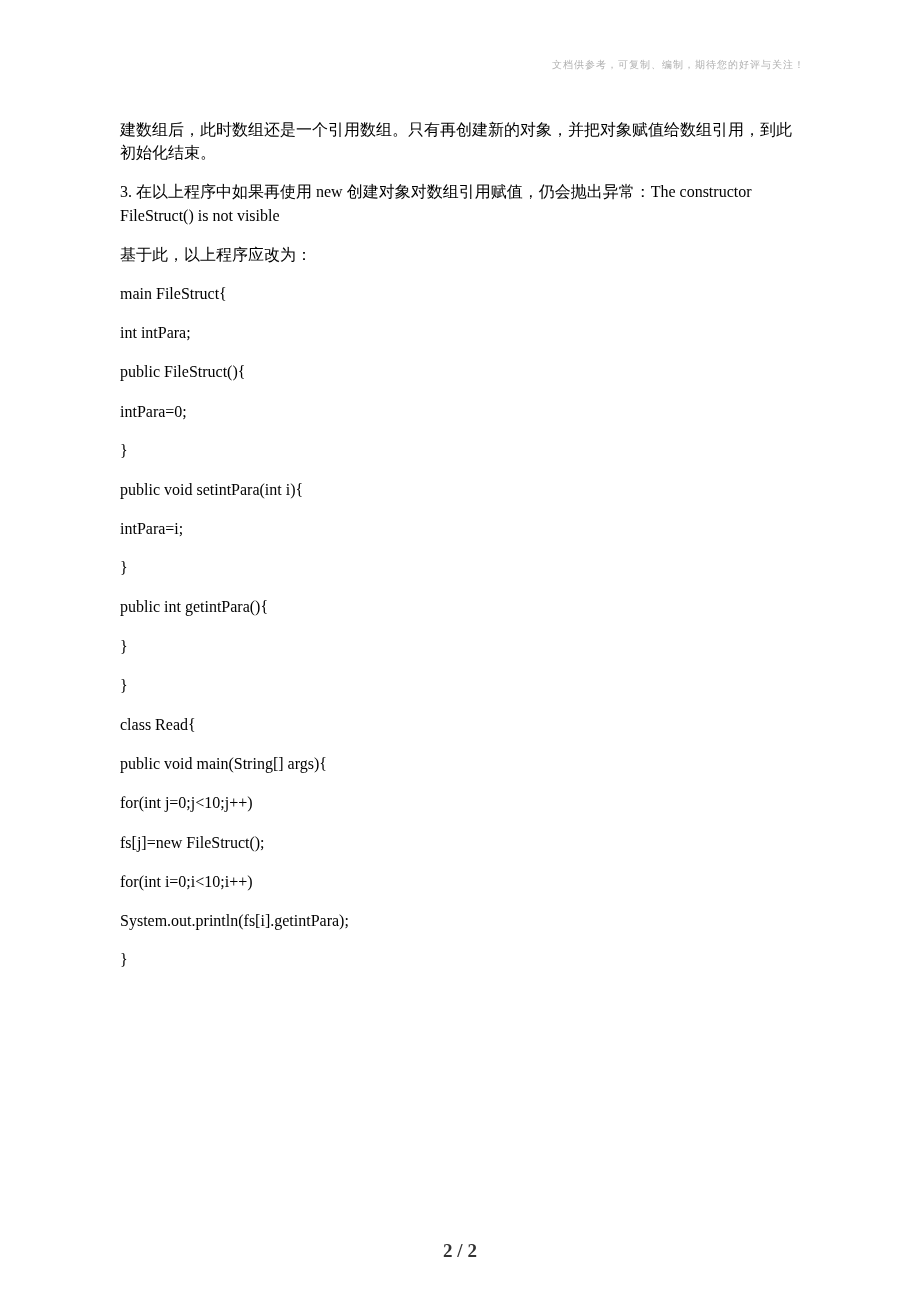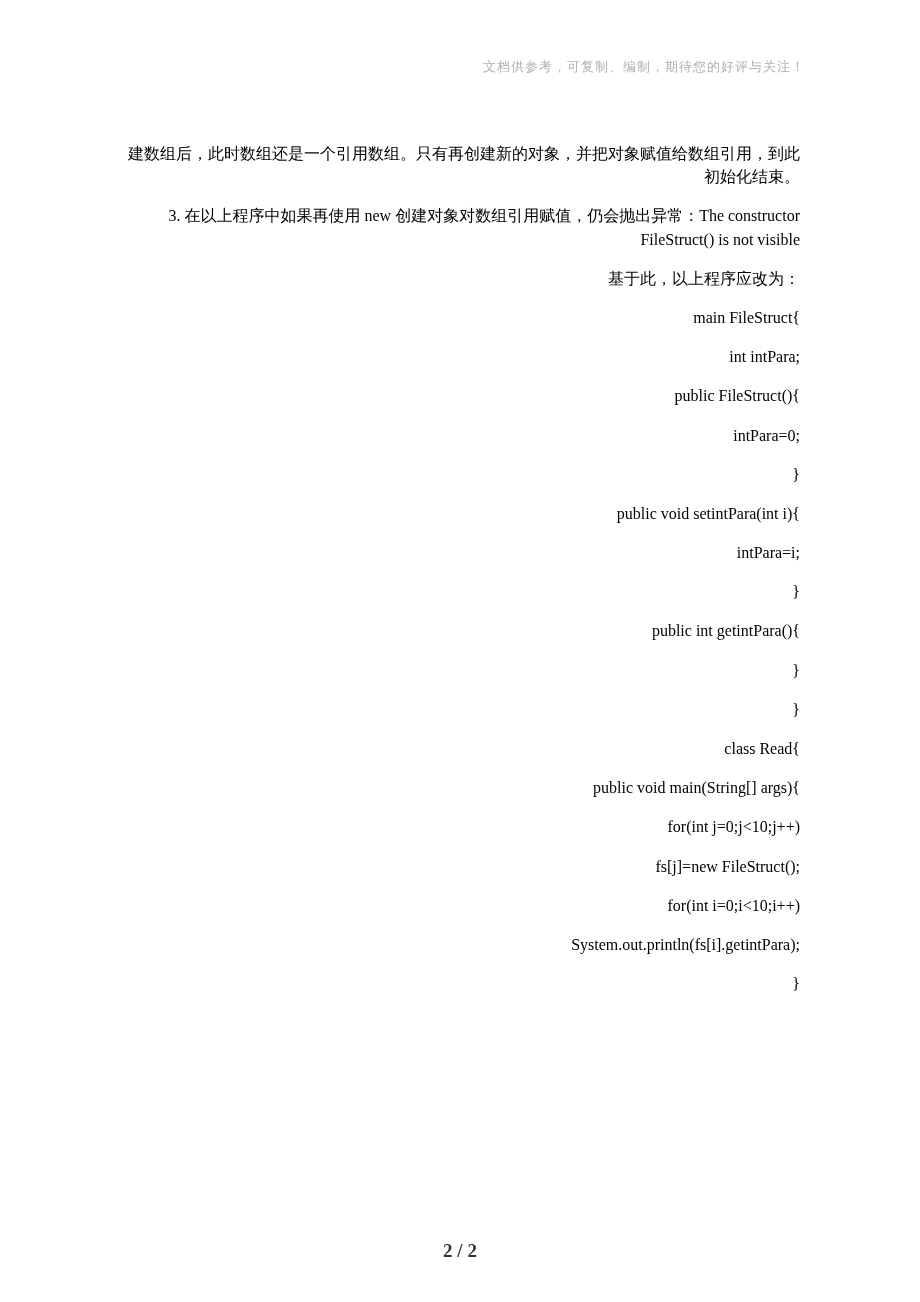--- a/index.html
+++ b/index.html
@@ -17,31 +17,30 @@
   .page {
     padding: 60px 120px 40px 120px;
     width: 100%;
     height: 100%;
     position: relative;
   }
   .header {
     position: absolute;
     top: 58px;
     right: 115px;
-    font-size: 13px;
+    font-size: 10px;
     color: #b0b0b0;
     font-family: "SimSun", serif;
     letter-spacing: 1px;
   }
   .content {
-    margin-top: 82px;
+    margin-top: 58px;
     font-size: 16px;
     line-height: 1.45;
     color: #000000;
-    text-align: right;
   }
   .para {
     margin-bottom: 16px;
     font-family: "SimSun", "Times New Roman", serif;
   }
   .code-line {
     margin-bottom: 16px;
     font-family: "Times New Roman", serif;
   }
   .footer {

